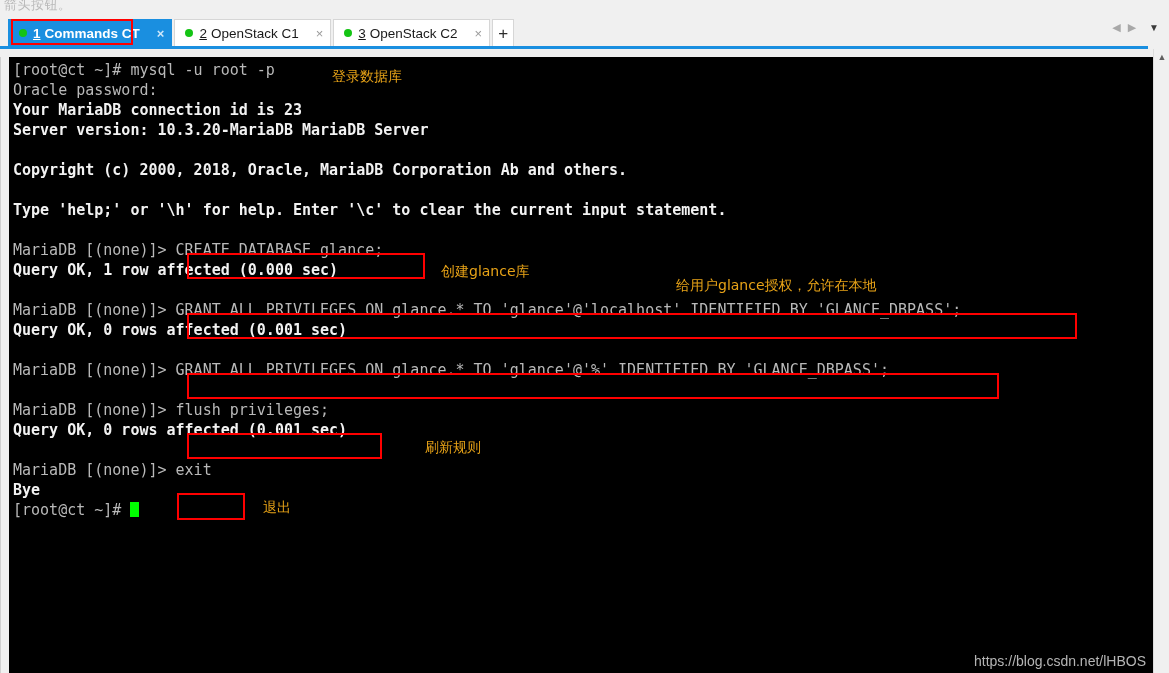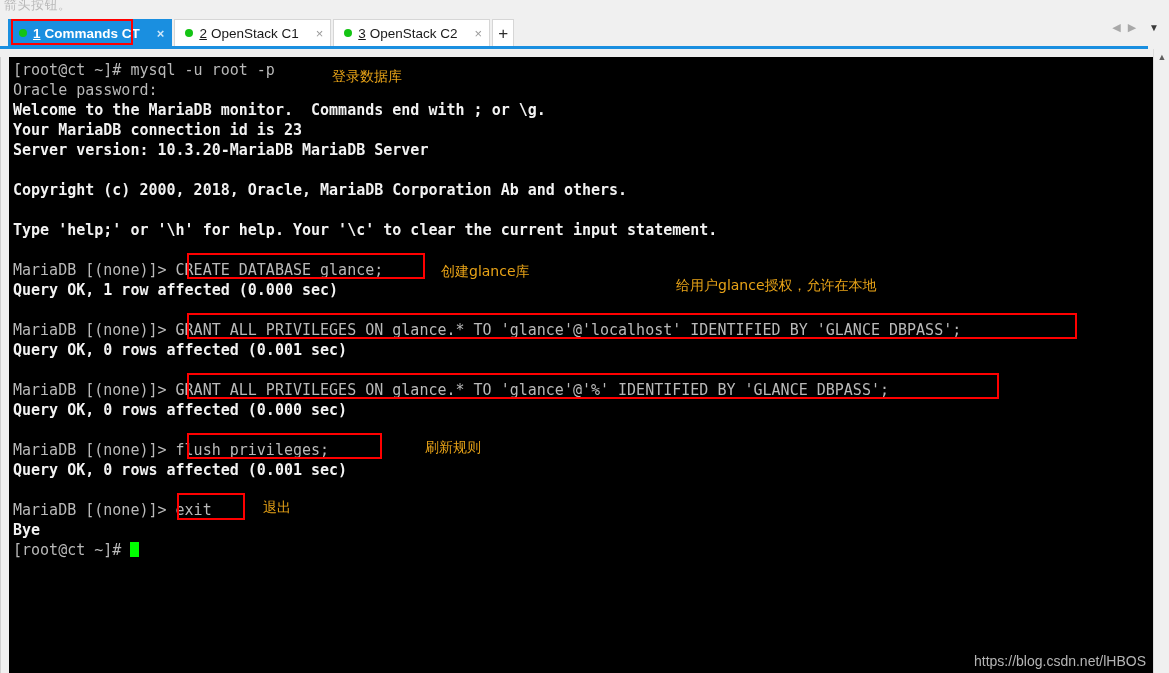--- a/index.html
+++ b/index.html
@@ -308,36 +308,34 @@
   <div class="tabbar-underline"></div>
 
   <div class="tab-redbox"></div>
 
   <div class="term-outer">
     <div class="term">
       <div class="term-inner">
 
         <div class="line dim">[root@ct ~]# mysql -u root -p</div>
         <div class="line dim">Oracle password:</div>
-        <div class="line bold">Welcome to the MariaDB monitor.  Commands end with ; or \g.</div>
         <div class="line bold">Your MariaDB connection id is 23</div>
         <div class="line bold">Server version: 10.3.20-MariaDB MariaDB Server</div>
         <div class="line blank"> </div>
         <div class="line bold">Copyright (c) 2000, 2018, Oracle, MariaDB Corporation Ab and others.</div>
         <div class="line blank"> </div>
-        <div class="line bold">Type 'help;' or '\h' for help. Your '\c' to clear the current input statement.</div>
+        <div class="line bold">Type 'help;' or '\h' for help. Enter '\c' to clear the current input statement.</div>
         <div class="line blank"> </div>
         <div class="line dim">MariaDB [(none)]&gt; CREATE DATABASE glance;</div>
         <div class="line bold">Query OK, 1 row affected (0.000 sec)</div>
         <div class="line blank"> </div>
         <div class="line dim">MariaDB [(none)]&gt; GRANT ALL PRIVILEGES ON glance.* TO 'glance'@'localhost' IDENTIFIED BY 'GLANCE_DBPASS';</div>
         <div class="line bold">Query OK, 0 rows affected (0.001 sec)</div>
         <div class="line blank"> </div>
         <div class="line dim">MariaDB [(none)]&gt; GRANT ALL PRIVILEGES ON glance.* TO 'glance'@'%' IDENTIFIED BY 'GLANCE_DBPASS';</div>
-        <div class="line bold">Query OK, 0 rows affected (0.000 sec)</div>
         <div class="line blank"> </div>
         <div class="line dim">MariaDB [(none)]&gt; flush privileges;</div>
         <div class="line bold">Query OK, 0 rows affected (0.001 sec)</div>
         <div class="line blank"> </div>
         <div class="line dim">MariaDB [(none)]&gt; exit</div>
         <div class="line bold">Bye</div>
         <div class="line dim"><span>[root@ct ~]# </span><span class="cursor-block"></span></div>
 
       </div>
 

